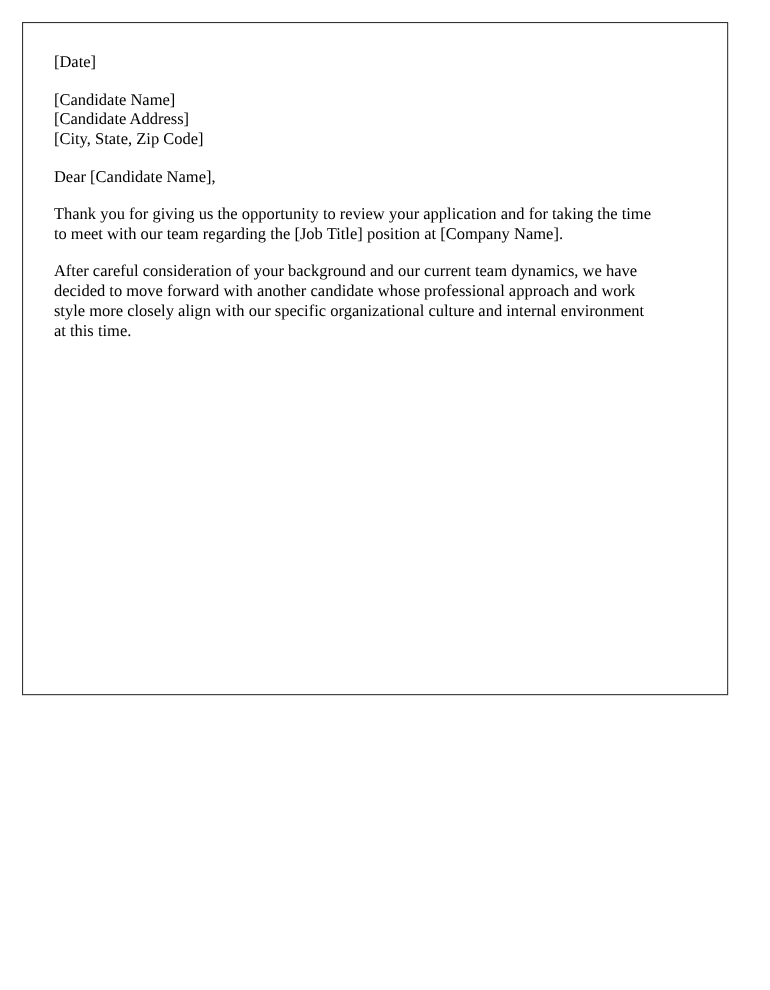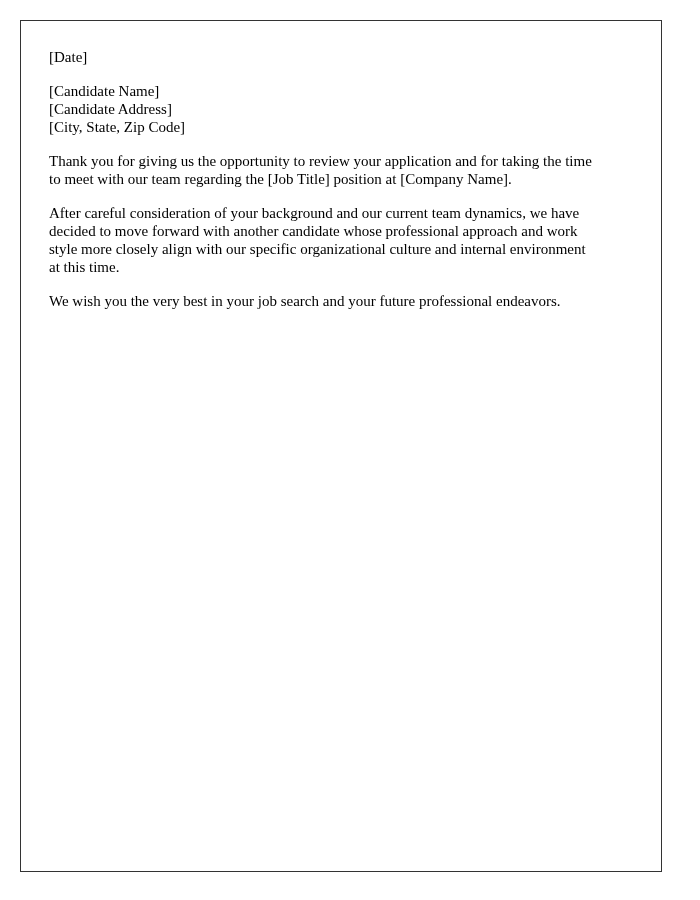--- a/index.html
+++ b/index.html
@@ -8,21 +8,21 @@
     background: #ffffff;
     width: 700px;
     height: 900px;
     overflow: hidden;
   }
   .page {
     position: absolute;
     left: 20px;
     top: 20px;
     width: 642px;
-    height: 852px;
+    height: 612px;
     box-sizing: border-box;
     border: 1.5px solid #333333;
     background: #ffffff;
     padding: 27px 30px 0 28px;
     font-family: "Liberation Serif", "DejaVu Serif", serif;
     color: #000000;
   }
   .page p {
     margin: 0 0 16px 0;
     font-size: 15px;
@@ -31,20 +31,20 @@
   }
 </style>
 </head>
 <body>
 
 <div class="page">
   <p>[Date]</p>
   <p>[Candidate Name]
 [Candidate Address]
 [City, State, Zip Code]</p>
+  <p>Dear [Candidate Name],</p>
   <p>Thank you for giving us the opportunity to review your application and for taking the time
 to meet with our team regarding the [Job Title] position at [Company Name].</p>
   <p>After careful consideration of your background and our current team dynamics, we have
 decided to move forward with another candidate whose professional approach and work
 style more closely align with our specific organizational culture and internal environment
 at this time.</p>
-  <p>We wish you the very best in your job search and your future professional endeavors.</p>
 </div>
 
 </body></html>

